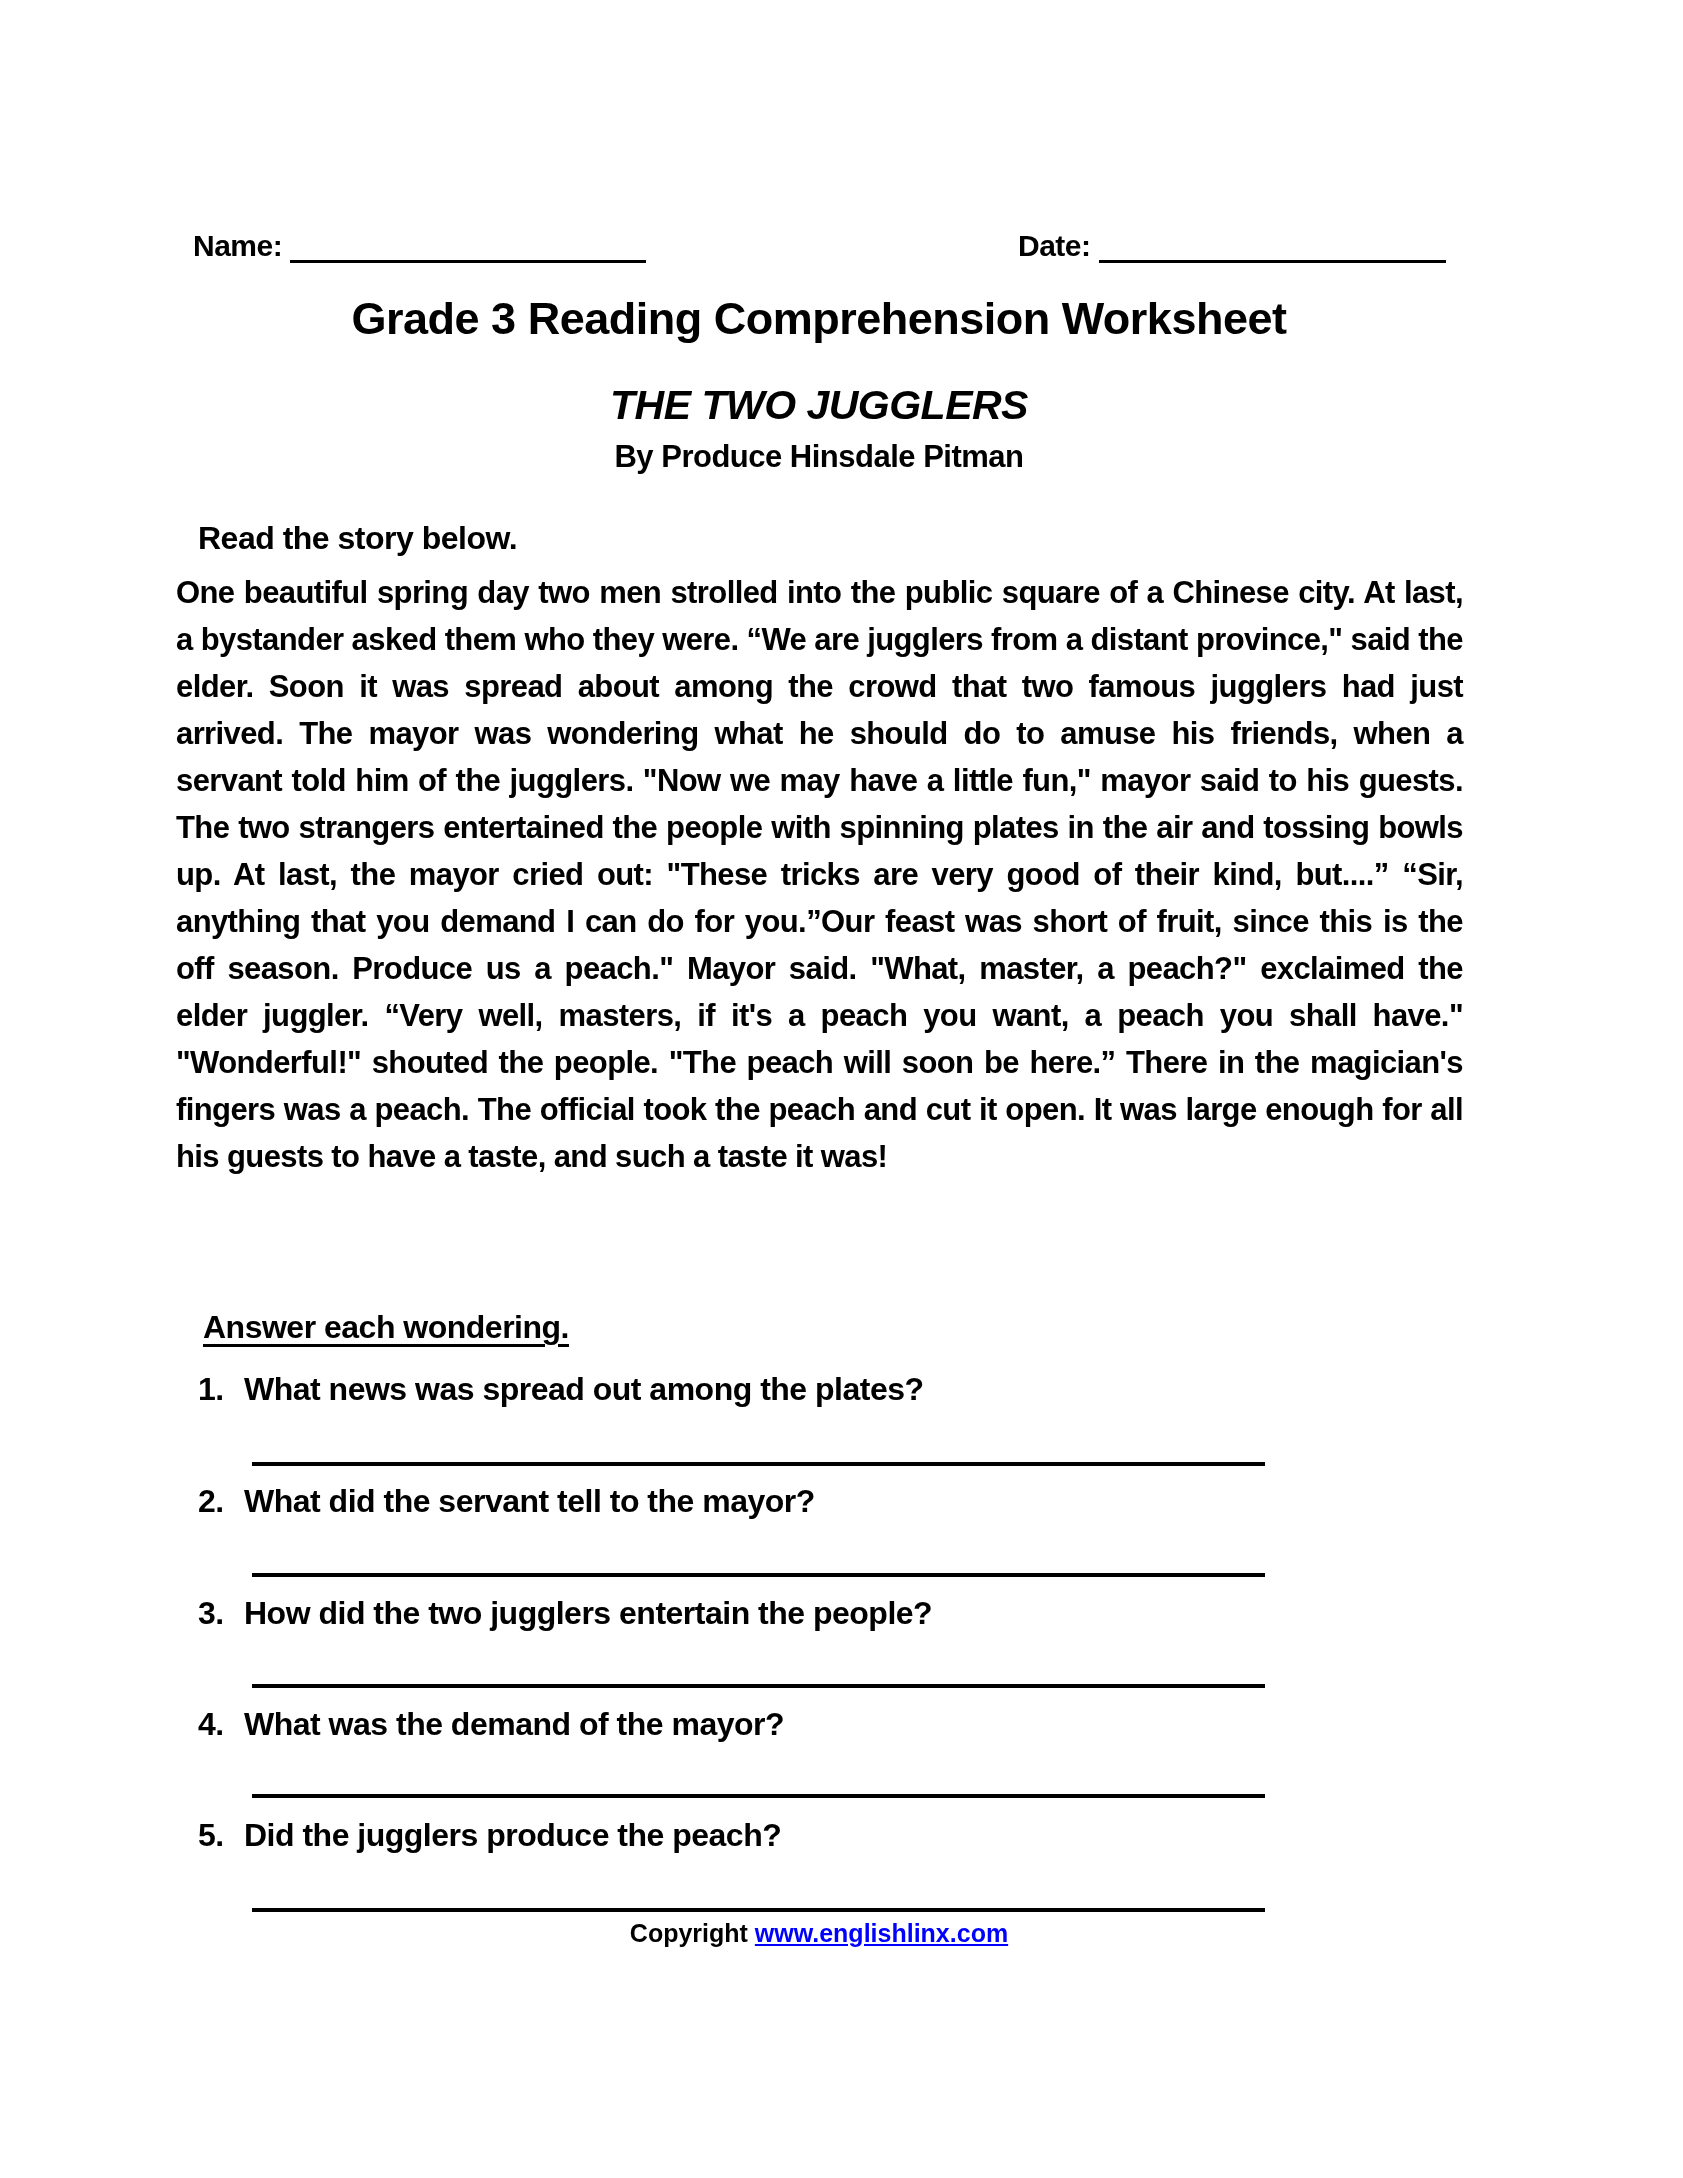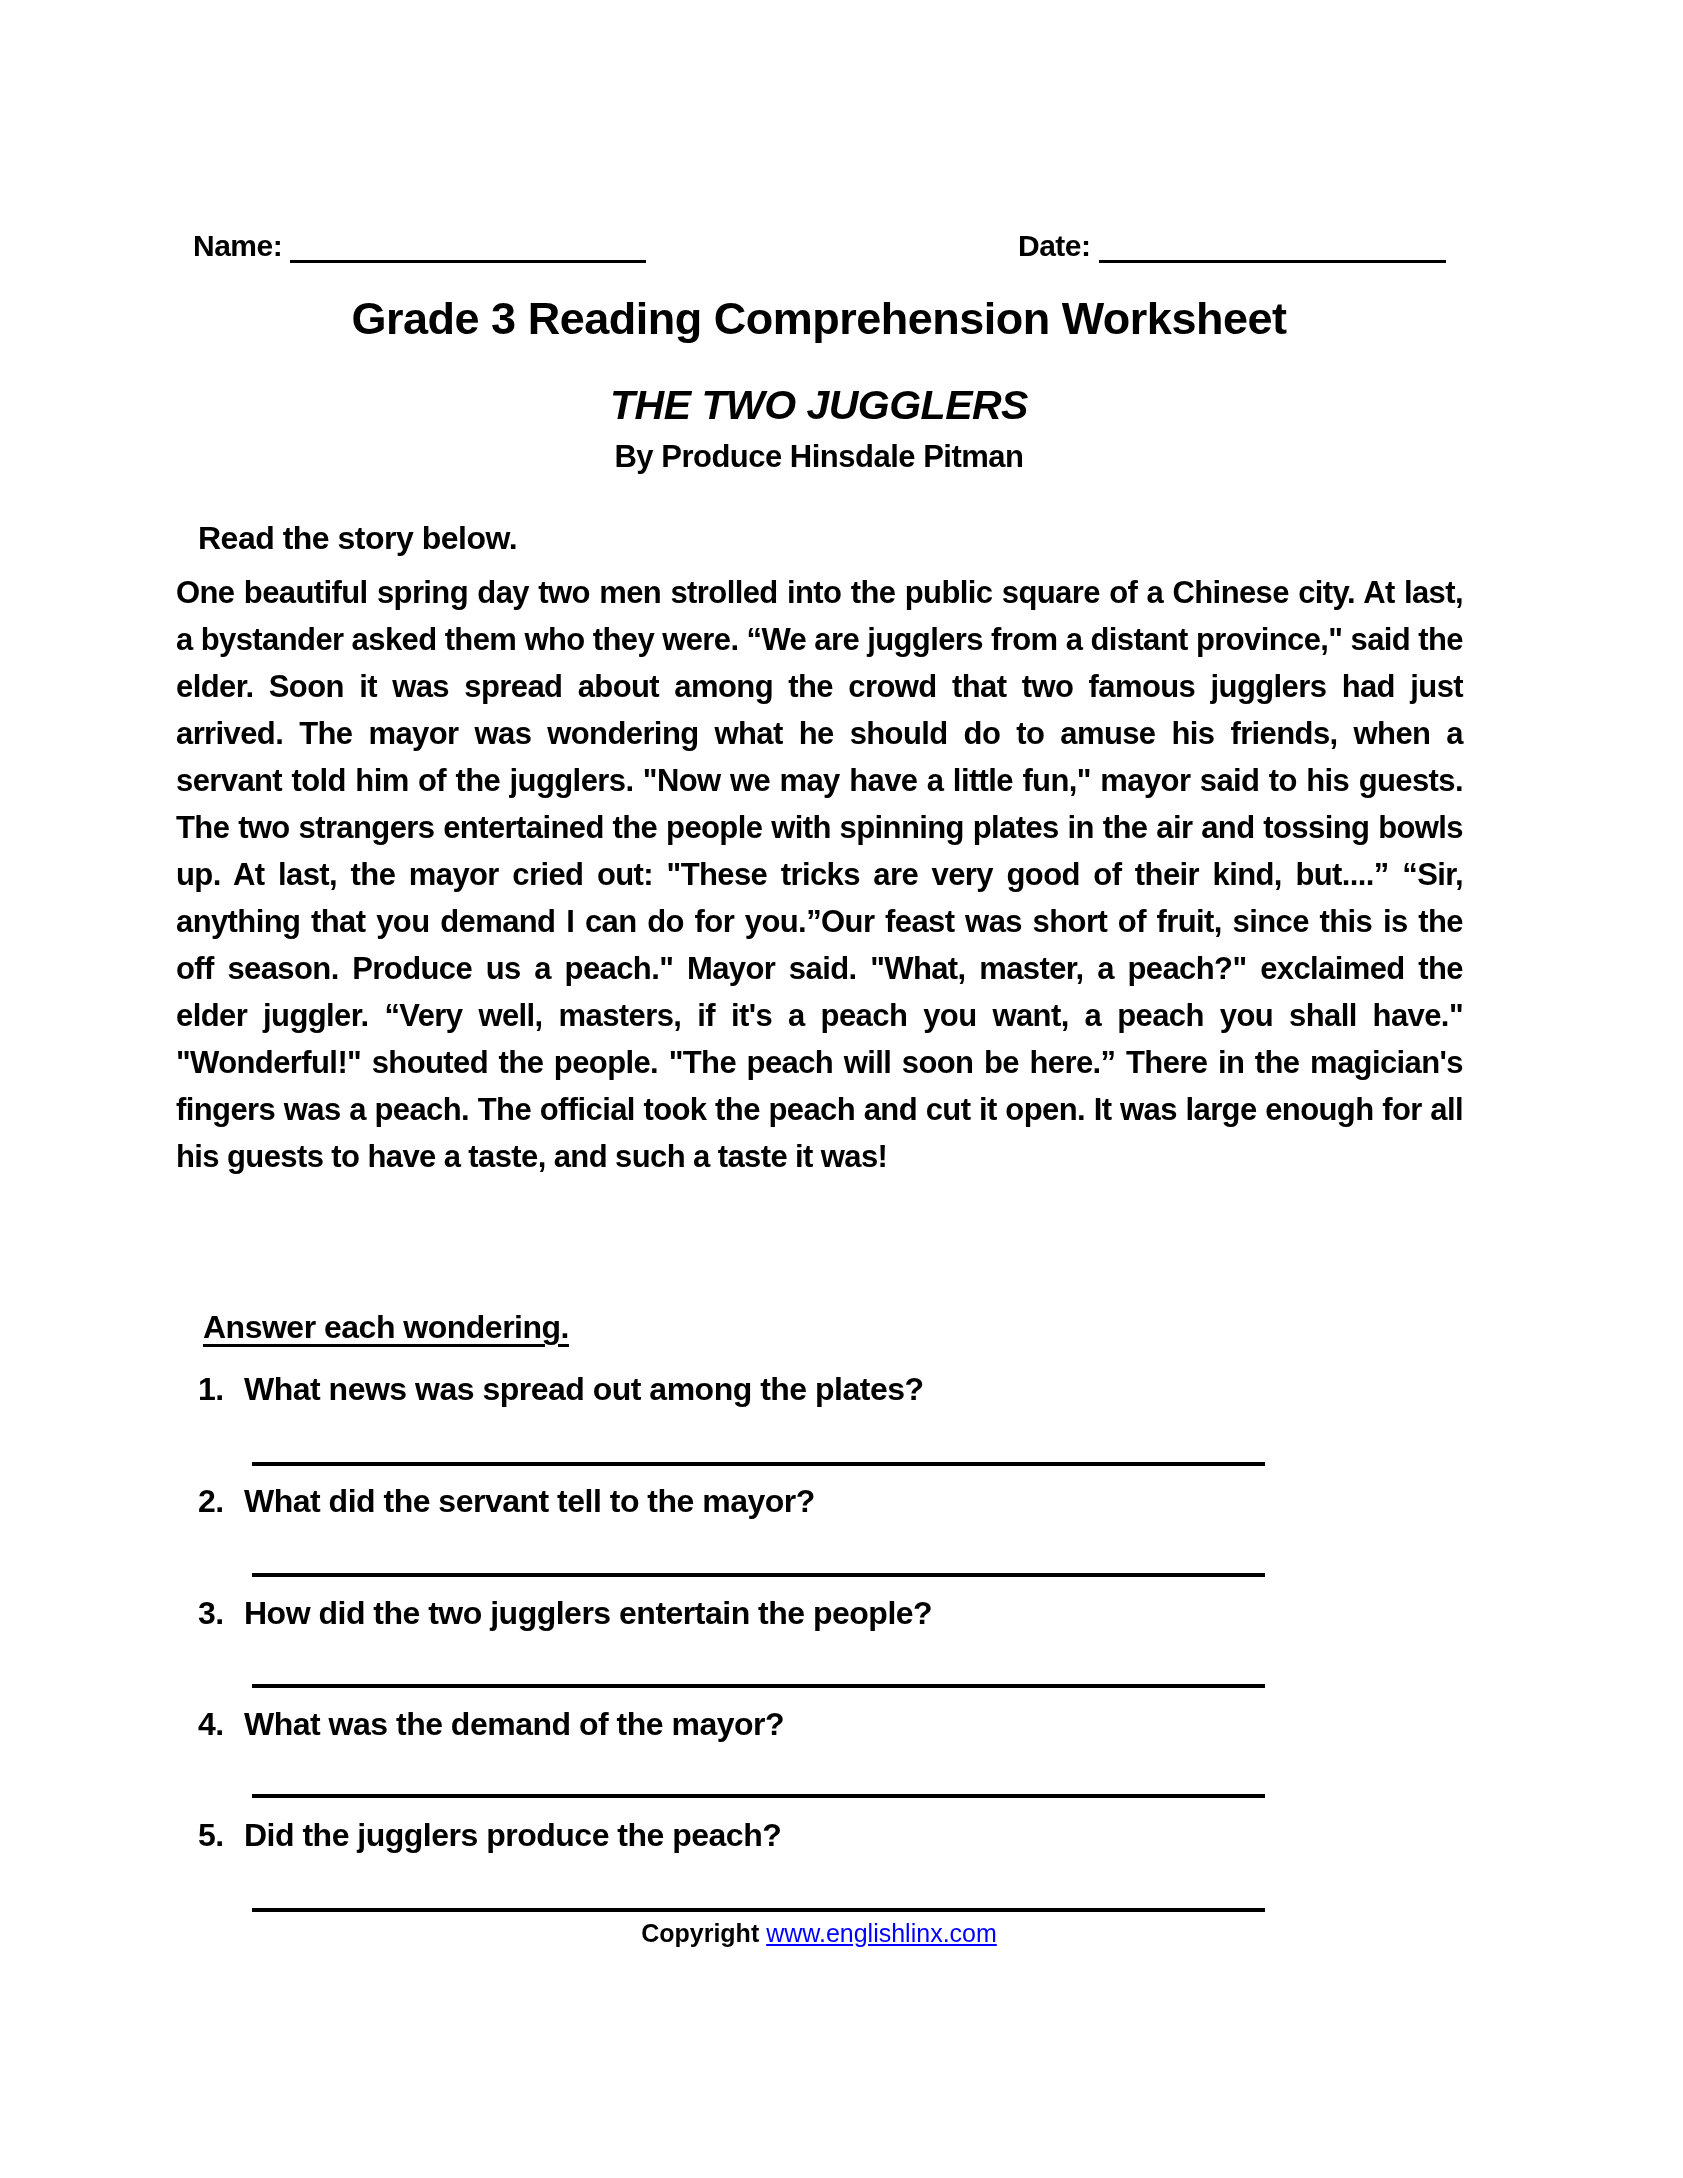--- a/index.html
+++ b/index.html
@@ -72,21 +72,21 @@
   }
 
   
   .footer {
     left: 173px;
     width: 1292px;
     text-align: center;
     font-size: 25px;
   }
   .footer a {
-    font-weight: normal;
+    font-weight: bold;
     text-decoration: underline;
   }
 </style>
 </head>
 <body>
 
 <div class="page">
 
   <div class="abs field-row" style="left:193px; top:228px;justify-content:space-between;">
     <span class="field-label">Name:</span>

